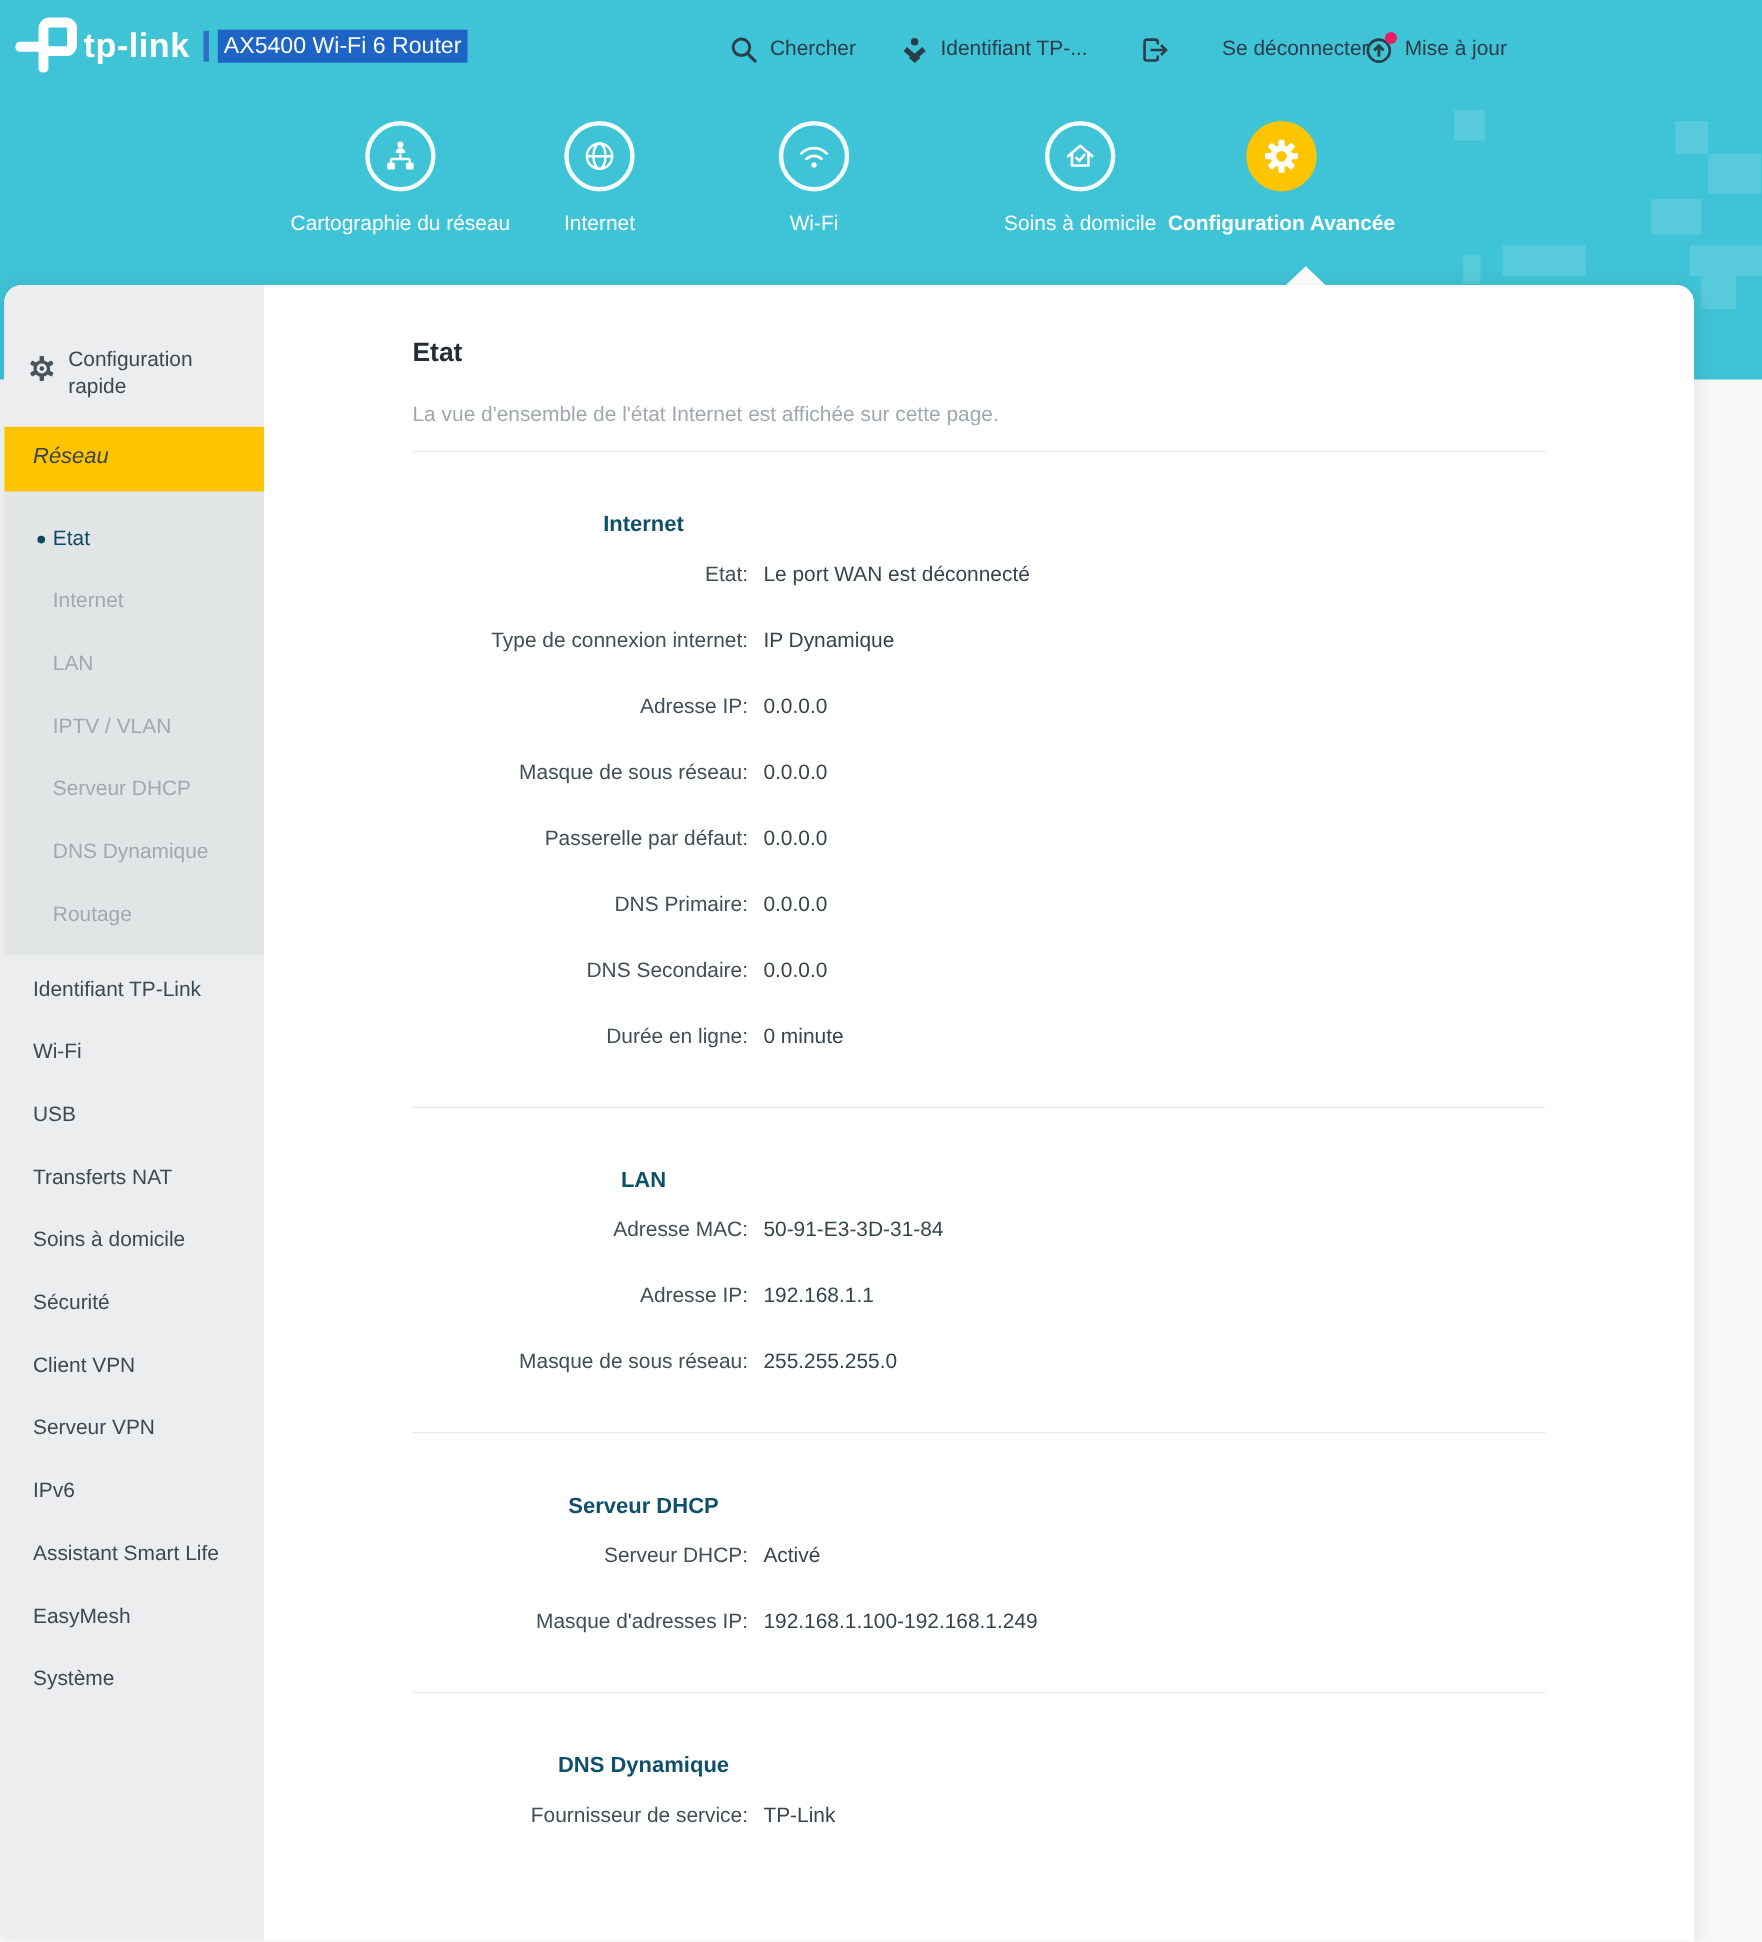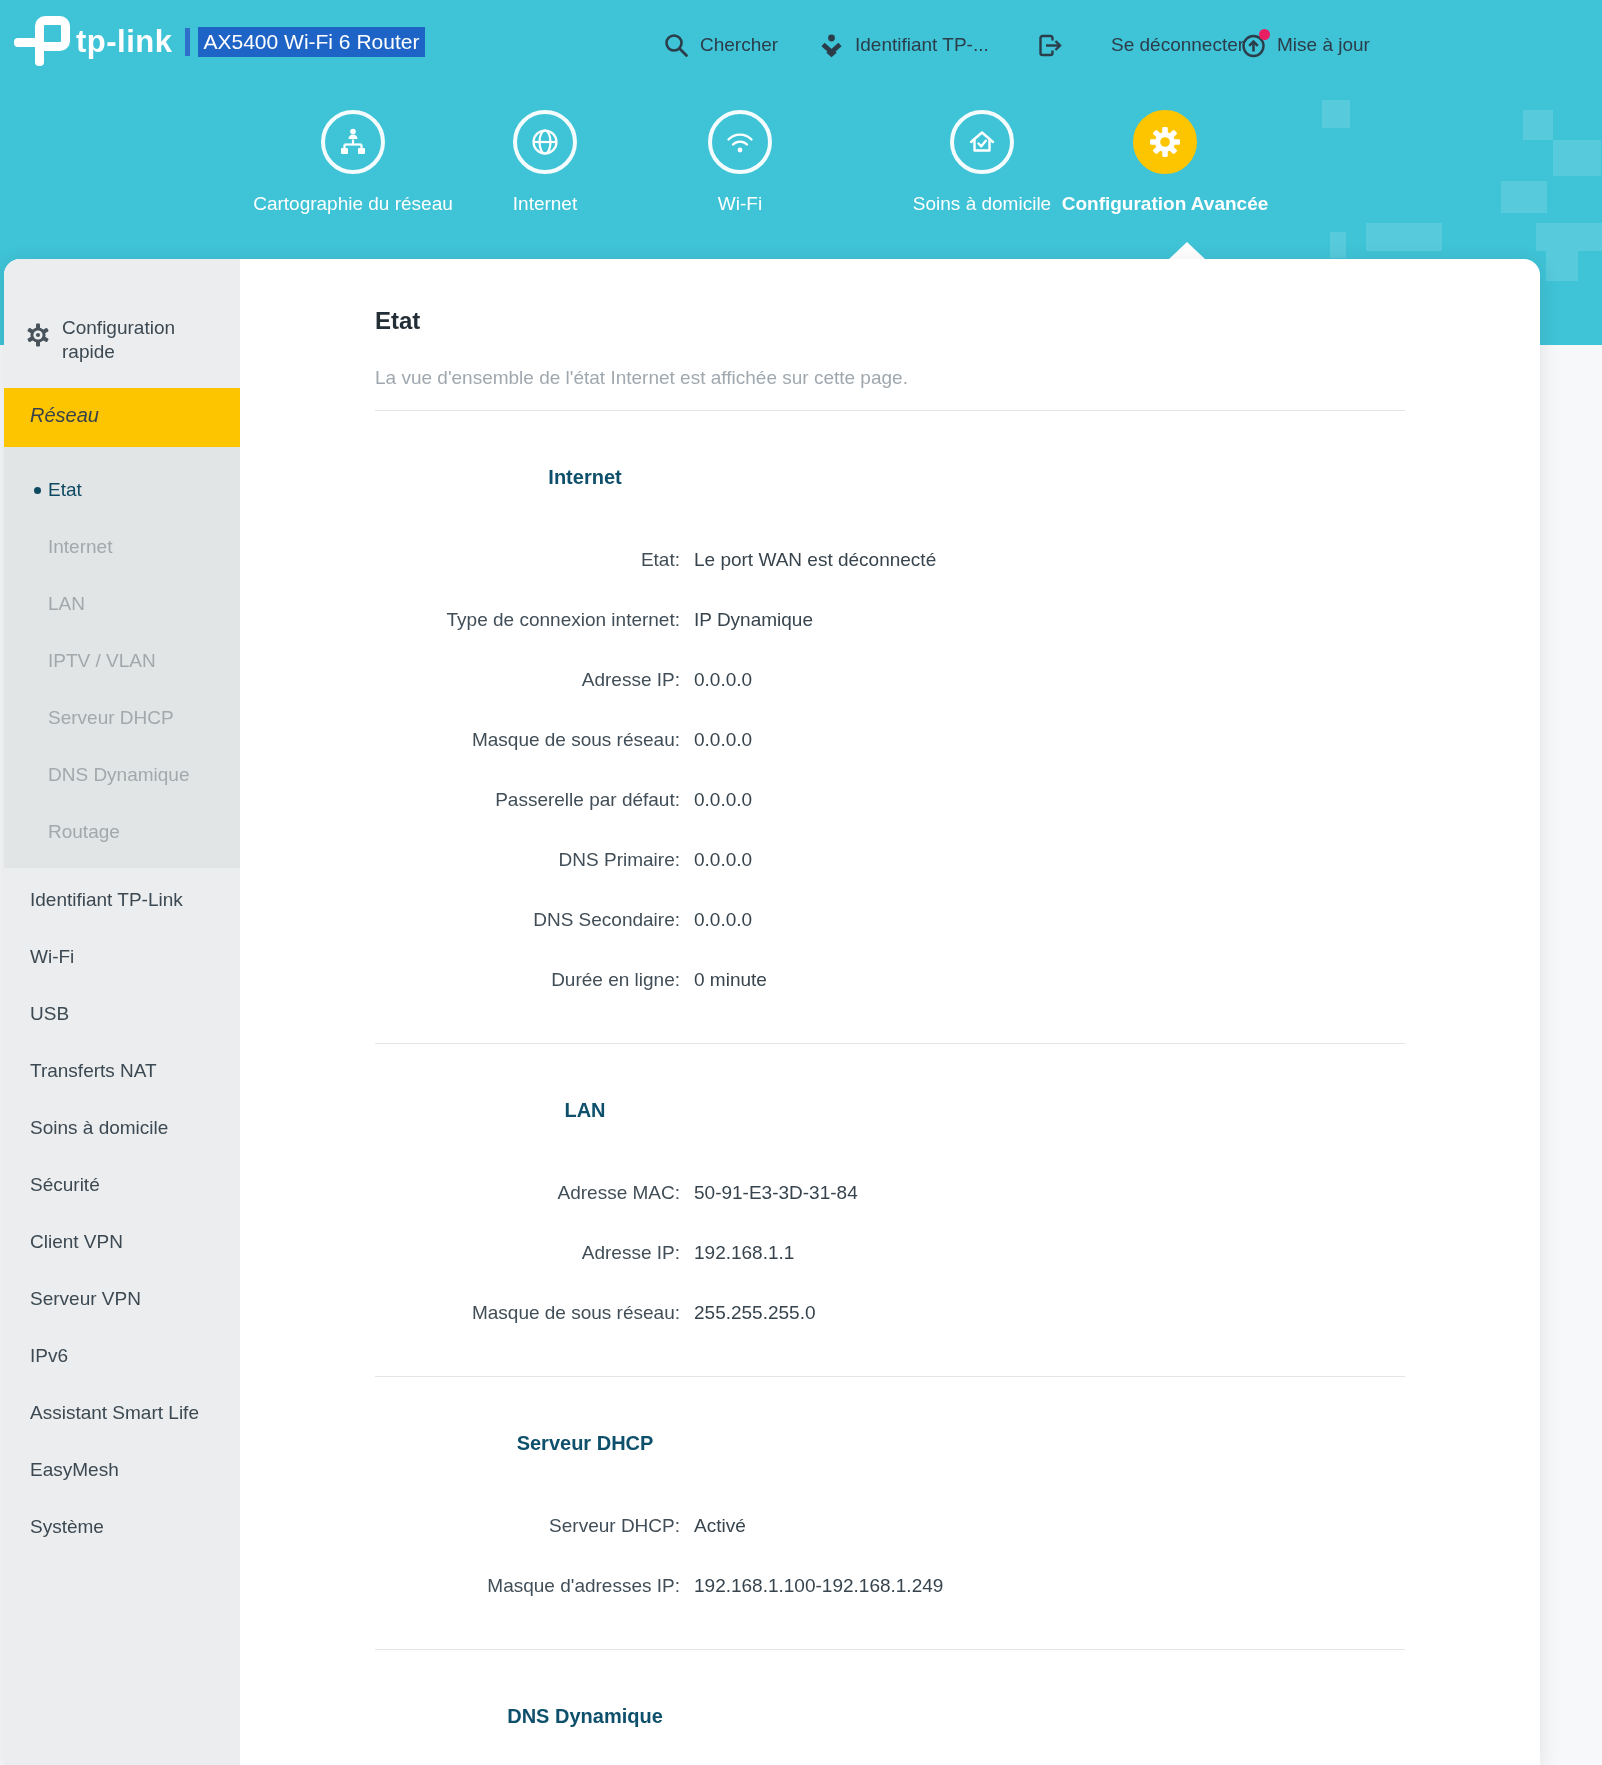--- a/index.html
+++ b/index.html
@@ -50,21 +50,21 @@
   .menu-item{height:26px;line-height:26px;margin:0 0 31px 26px;font-size:19px;color:#3c4952;cursor:pointer;}
 
   
   .content{position:absolute;left:371px;top:0;width:1030px;padding-top:47px;}
   .page-title{font-size:24px;line-height:30px;font-weight:700;color:#242e36;}
   .page-desc{margin-top:30px;font-size:19px;line-height:24px;color:#a0a8af;}
   .divider{border-top:1px solid #e3e5e6;margin-top:50px;height:0;}
   .divider.first{margin-top:20px;}
   .sec-title{margin-top:53px;width:420px;text-align:center;font-size:20px;line-height:26px;font-weight:700;color:#0e506b;}
   .rows .row{display:flex;margin-top:34px;font-size:19px;line-height:26px;}
-  .rows .row:first-child{margin-top:57px;}
+  .rows .row:first-child{margin-top:20px;}
   .row .lbl{width:305px;text-align:right;color:#414e57;flex:0 0 auto;}
   .row .val{margin-left:14px;color:#37444d;}
 </style>
 </head>
 <body>
 
 <div id="app">
 
   <div class="banner">
     <div class="sq" style="left:1322px;top:100px;width:28px;height:28px;"></div>
@@ -125,21 +125,21 @@
       <svg width="27" height="27" viewBox="0 0 27 27">
           <circle cx="13.5" cy="14" r="10" fill="none" stroke="#2c3d4a" stroke-width="2.4"></circle>
           <line x1="13.5" y1="19.5" x2="13.5" y2="10.5" stroke="#2c3d4a" stroke-width="2.6"></line>
           <polyline points="9.2,13.8 13.5,9.5 17.8,13.8" fill="none" stroke="#2c3d4a" stroke-width="2.6"></polyline>
         </svg>
       <span class="badge-dot"></span>
     </span>
     <span>Mise à jour</span>
   </div>
 
-  <div class="tab" style="left:243px;">
+  <div class="tab" style="left:254px;">
     <div class="tab-circle">
       <svg width="34" height="34" viewBox="0 0 34 34">
           <circle cx="17" cy="6.5" r="2.8" fill="#fff"></circle>
           <path d="M12.5 14 a4.5 4.5 0 0 1 9 0 Z" fill="#fff"></path>
           <g stroke="#fff" stroke-width="2.2" fill="none">
             <line x1="17" y1="14.5" x2="17" y2="19.5"></line>
             <line x1="8.5" y1="19.5" x2="25.5" y2="19.5"></line>
             <line x1="8.5" y1="19.5" x2="8.5" y2="23"></line>
             <line x1="25.5" y1="19.5" x2="25.5" y2="23"></line>
           </g>

